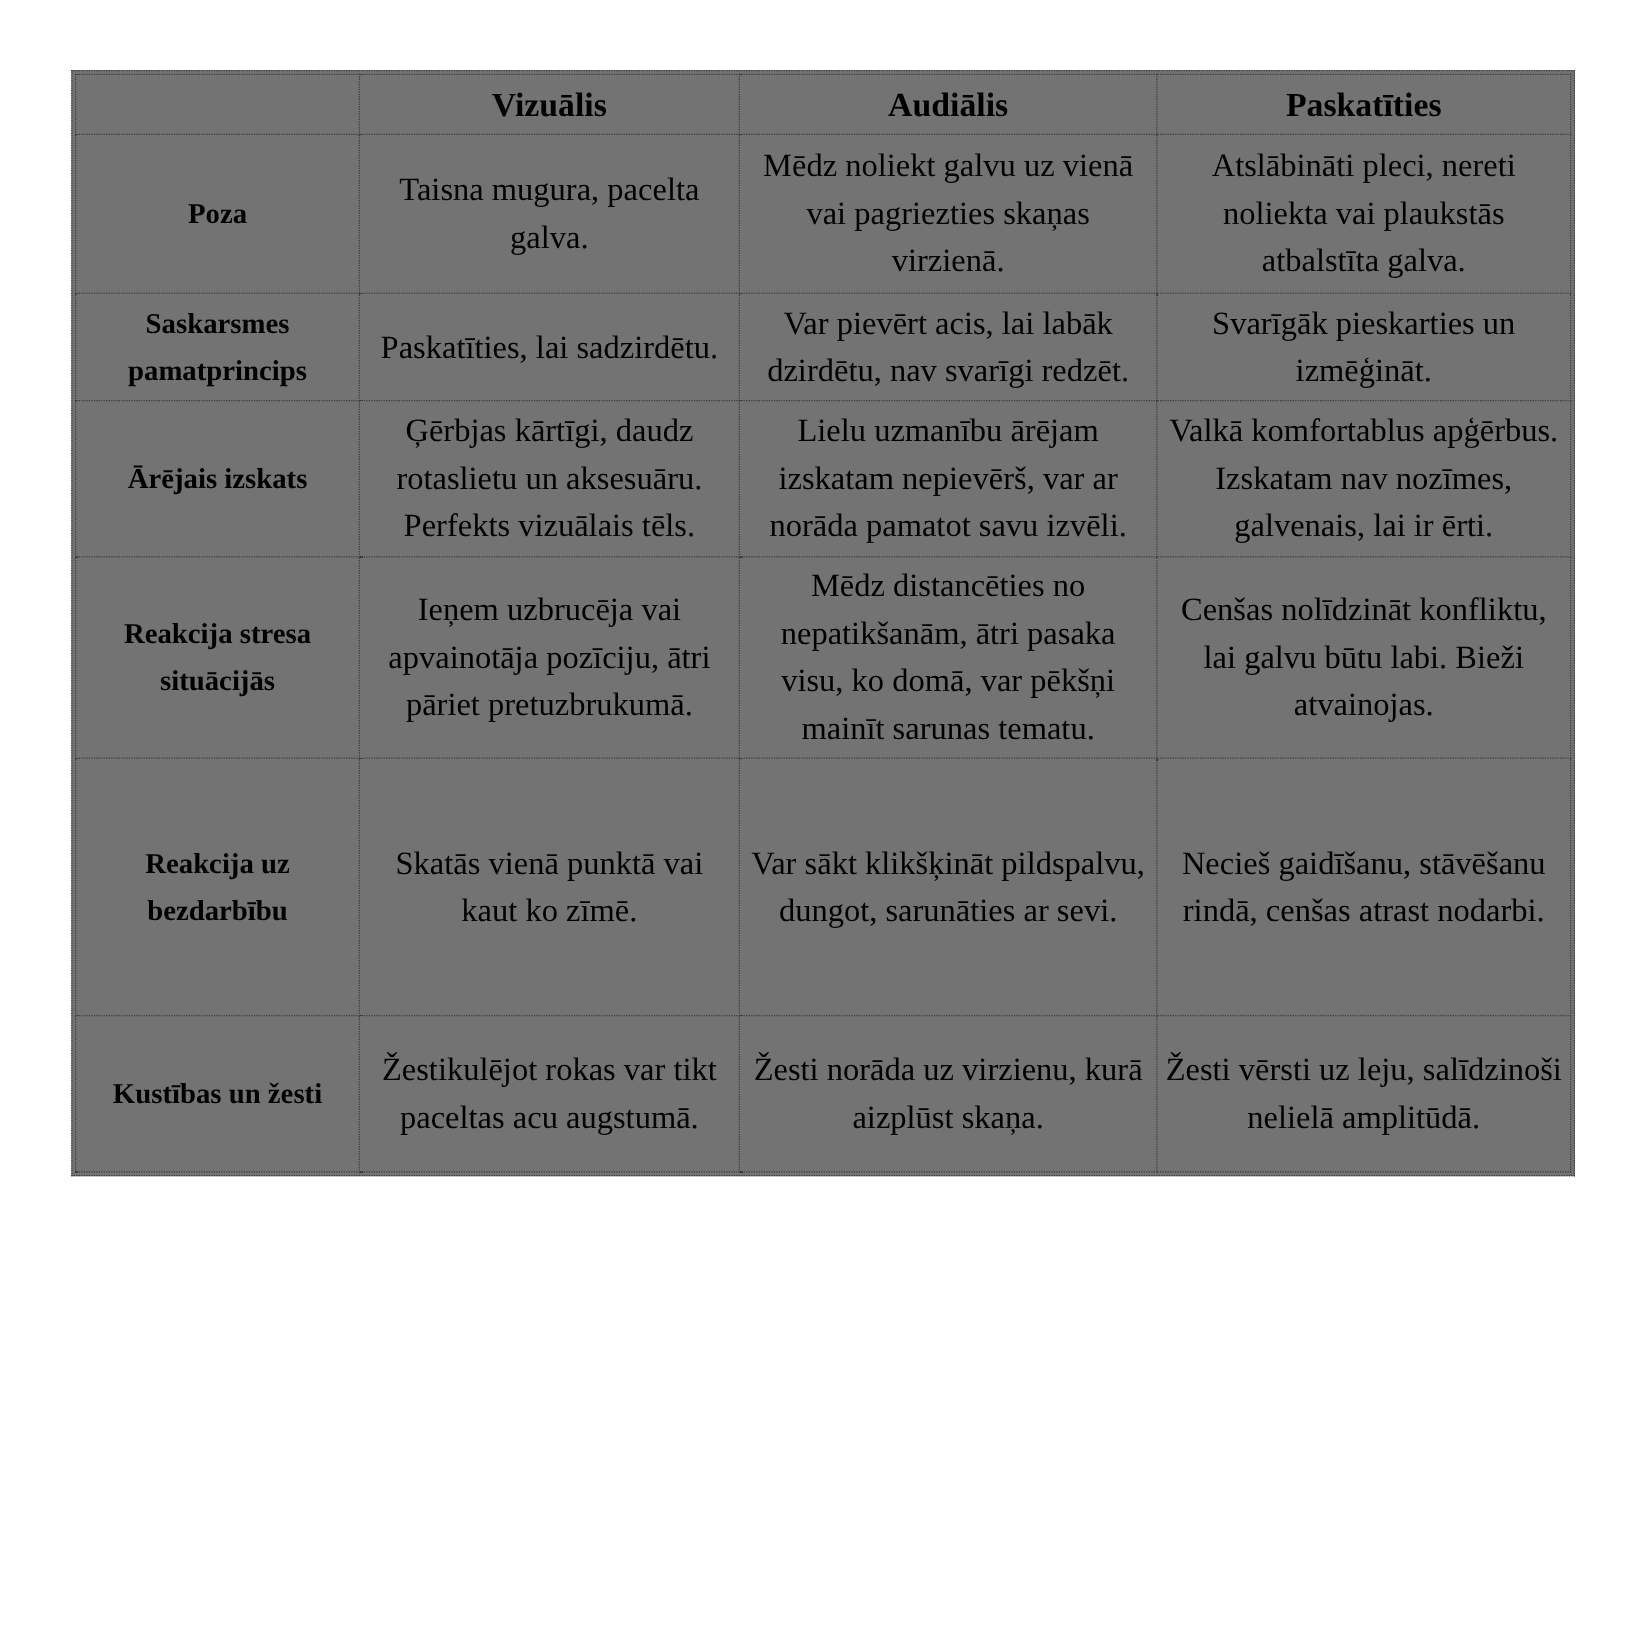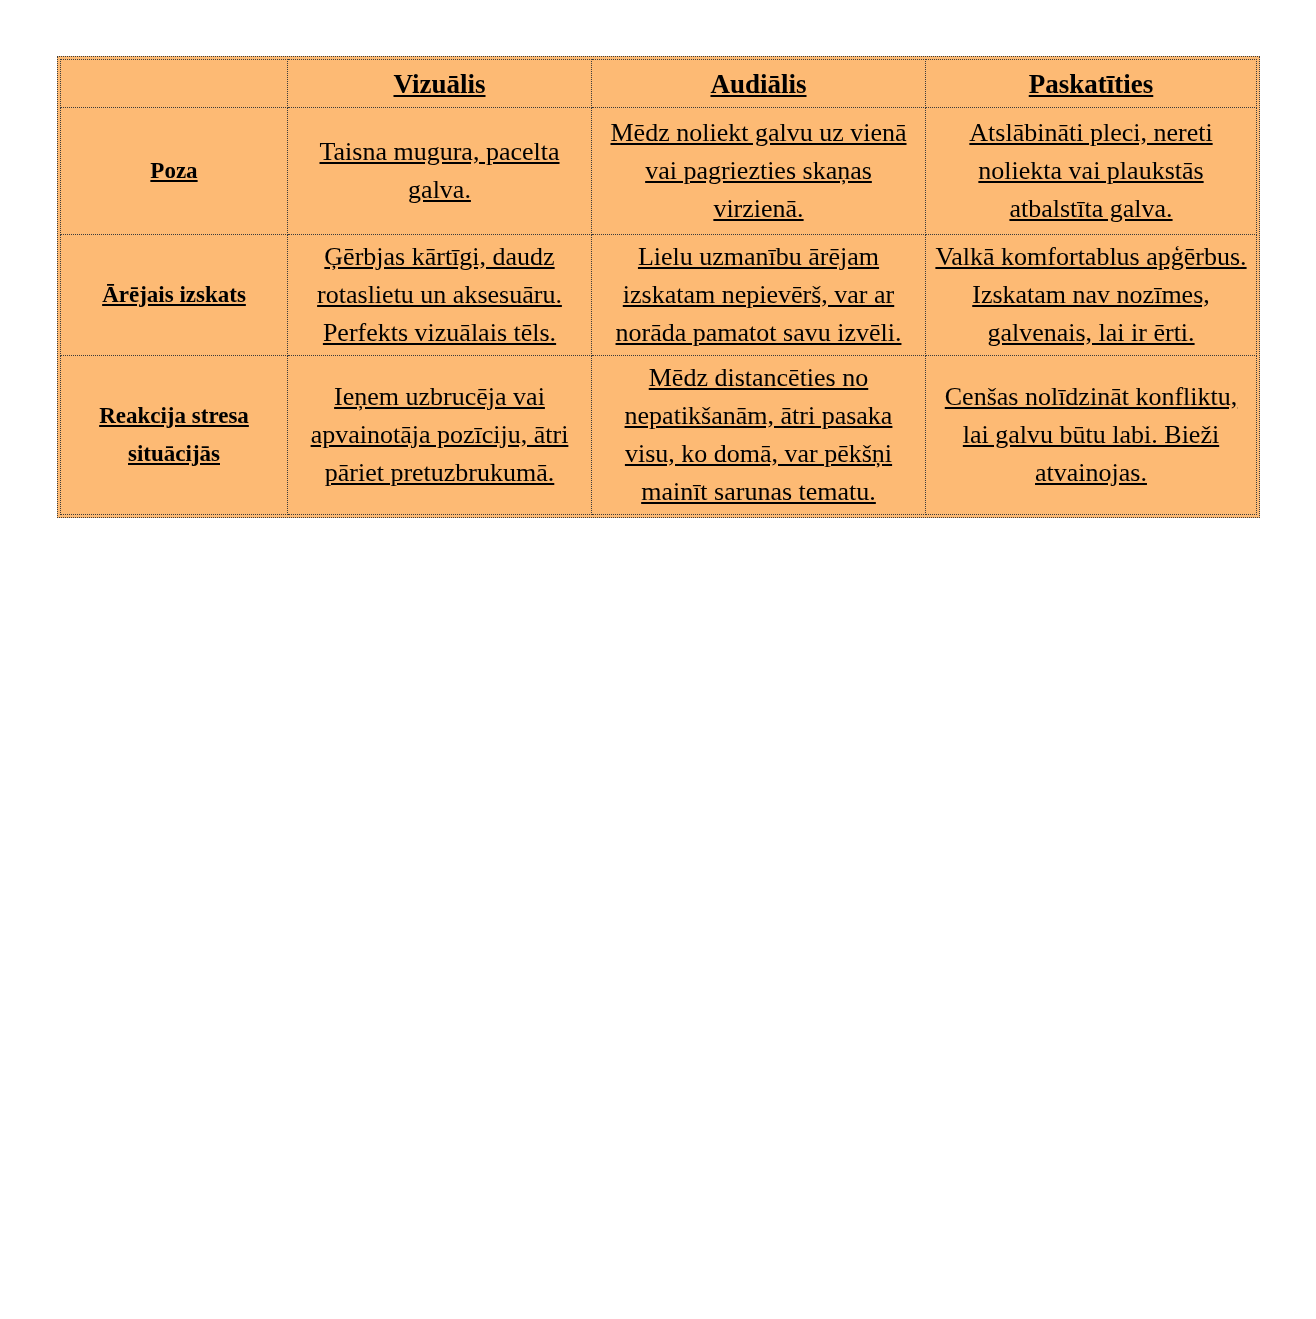--- a/index.html
+++ b/index.html
@@ -15,22 +15,21 @@
     color: #000000;
   }
   .table-frame {
     position: absolute;
     left: 57px;
     top: 56px;
     width: 1203px;
     box-sizing: border-box;
     border: 1px dotted #3c3c3c;
     padding: 2px;
-    background: #fdba74;
-    text-decoration: underline;
+    background: #737373;
   }
   table.vak {
     border-collapse: collapse;
     table-layout: fixed;
     width: 100%;
   }
   table.vak col.c0 { width: 227px; }
   table.vak col.c1 { width: 304px; }
   table.vak col.c2 { width: 334px; }
   table.vak th, table.vak td {
@@ -86,26 +85,44 @@
       </tr>
     </thead>
     <tbody>
       <tr>
         <th>Poza</th>
         <td>Taisna mugura, pacelta galva.</td>
         <td>Mēdz noliekt galvu uz vienā vai pagriezties skaņas virzienā.</td>
         <td>Atslābināti pleci, nereti noliekta vai plaukstās atbalstīta galva.</td>
       </tr>
       <tr>
+        <th>Saskarsmes pamatprincips</th>
+        <td>Paskatīties, lai sadzirdētu.</td>
+        <td>Var pievērt acis, lai labāk dzirdētu, nav svarīgi redzēt.</td>
+        <td>Svarīgāk pieskarties un izmēģināt.</td>
+      </tr>
+      <tr>
         <th>Ārējais izskats</th>
         <td>Ģērbjas kārtīgi, daudz rotaslietu un aksesuāru. Perfekts vizuālais tēls.</td>
         <td>Lielu uzmanību ārējam izskatam nepievērš, var ar norāda pamatot savu izvēli.</td>
         <td>Valkā komfortablus apģērbus. Izskatam nav nozīmes, galvenais, lai ir ērti.</td>
       </tr>
       <tr>
         <th>Reakcija stresa situācijās</th>
         <td>Ieņem uzbrucēja vai apvainotāja pozīciju, ātri pāriet pretuzbrukumā.</td>
         <td>Mēdz distancēties no nepatikšanām, ātri pasaka visu, ko domā, var pēkšņi mainīt sarunas tematu.</td>
         <td>Cenšas nolīdzināt konfliktu, lai galvu būtu labi. Bieži atvainojas.</td>
       </tr>
+      <tr>
+        <th>Reakcija uz bezdarbību</th>
+        <td>Skatās vienā punktā vai kaut ko zīmē.</td>
+        <td>Var sākt klikšķināt pildspalvu, dungot, sarunāties ar sevi.</td>
+        <td>Necieš gaidīšanu, stāvēšanu rindā, cenšas atrast nodarbi.</td>
+      </tr>
+      <tr>
+        <th>Kustības un žesti</th>
+        <td>Žestikulējot rokas var tikt paceltas acu augstumā.</td>
+        <td>Žesti norāda uz virzienu, kurā aizplūst skaņa.</td>
+        <td>Žesti vērsti uz leju, salīdzinoši nelielā amplitūdā.</td>
+      </tr>
     </tbody>
   </table>
 </div>
 
 </body></html>

